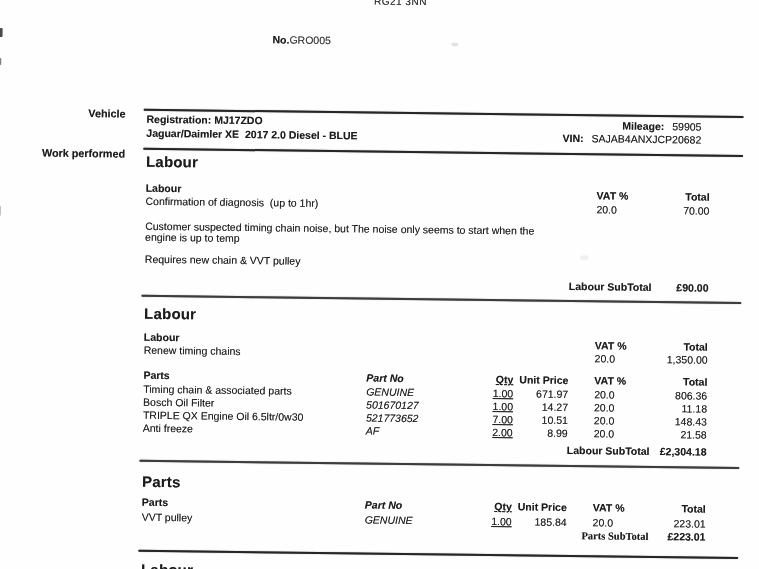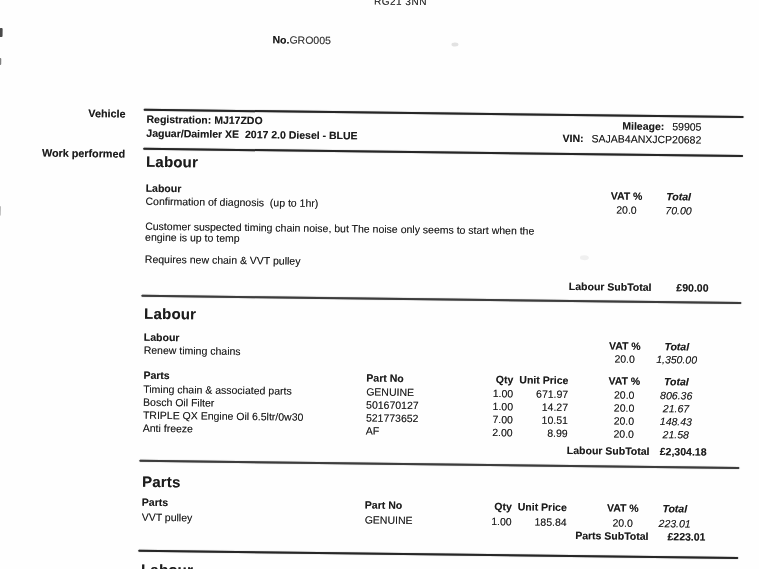--- a/index.html
+++ b/index.html
@@ -25,25 +25,25 @@
   
   .side-label{position:absolute;left:0;width:127px;text-align:right;font-weight:bold;font-size:10.8px;}
   .side-vehicle{top:106px;}
   .side-work{top:146px;}
   
   .content{position:absolute;left:145px;top:0;width:600px;}
   .rule{position:absolute;left:0;width:100%;background:#262626;height:2.2px;border-radius:1px;box-shadow:0 0 1px rgba(60,60,60,.7);}
   .rule.thin{height:1.6px;background:#3c3c3c;}
   .row{position:absolute;left:0;width:100%;height:13px;}
   .cell-desc{position:absolute;left:3px;}
-  .cell-partno{position:absolute;left:226px;}
-  .cell-qty{position:absolute;right:227px;width:55px;text-align:right;}
+  .cell-partno{position:absolute;left:226px;font-style:italic;}
+  .cell-qty{position:absolute;right:227px;width:55px;text-align:right;text-decoration:underline;}
   .cell-unit{position:absolute;right:172px;width:62px;text-align:right;}
-  .cell-vat{position:absolute;right:86px;width:60px;text-align:center;}
-  .cell-total{position:absolute;right:33px;width:62px;text-align:center;font-style:italic;}
+  .cell-vat{position:absolute;right:86px;width:60px;text-align:left;}
+  .cell-total{position:absolute;right:33px;width:62px;text-align:right;}
   .heading{position:absolute;left:3px;font-size:15px;font-weight:bold;line-height:16px;letter-spacing:.2px;}
   .subtotal-label{position:absolute;right:90px;font-weight:bold;text-align:right;}
   .subtotal-value{position:absolute;right:33px;width:70px;font-weight:bold;text-align:right;}
   .veh-line{position:absolute;left:3px;font-weight:bold;}
   .veh-right{position:absolute;right:42px;display:flex;gap:8px;align-items:baseline;}
   .note{position:absolute;left:3px;}
   
   .mark{position:absolute;background:#4a4a4a;border-radius:1px;}
   .smudge{position:absolute;background:#9a9a9a;border-radius:50%;}
 </style>
@@ -128,21 +128,21 @@
       <span class="cell-unit">671.97</span>
       <span class="cell-vat">20.0</span>
       <span class="cell-total">806.36</span>
     </div>
     <div class="row" style="top:394px;">
       <span class="cell-desc">Bosch Oil Filter</span>
       <span class="cell-partno">501670127</span>
       <span class="cell-qty">1.00</span>
       <span class="cell-unit">14.27</span>
       <span class="cell-vat">20.0</span>
-      <span class="cell-total">21.67</span>
+      <span class="cell-total">11.18</span>
     </div>
     <div class="row" style="top:407px;">
       <span class="cell-desc">TRIPLE QX Engine Oil 6.5ltr/0w30</span>
       <span class="cell-partno">521773652</span>
       <span class="cell-qty">7.00</span>
       <span class="cell-unit">10.51</span>
       <span class="cell-vat">20.0</span>
       <span class="cell-total">148.43</span>
     </div>
     <div class="row" style="top:420px;">
@@ -167,19 +167,19 @@
       <span class="cell-total b">Total</span>
     </div>
     <div class="row" style="top:509px;">
       <span class="cell-desc">VVT pulley</span>
       <span class="cell-partno">GENUINE</span>
       <span class="cell-qty">1.00</span>
       <span class="cell-unit">185.84</span>
       <span class="cell-vat">20.0</span>
       <span class="cell-total">223.01</span>
     </div>
-    <div class="subtotal-label" style="top:522px;">Parts SubTotal</div>
+    <div class="subtotal-label" style="top:522px;font-family:Liberation Serif, serif;">Parts SubTotal</div>
     <div class="subtotal-value" style="top:522px;">£223.01</div>
     <div class="rule" style="top:548px;height:2px;"></div>
 
     <div class="heading" style="top:560px;">Labour</div>
   </div>
 </div>
 
 </body></html>

